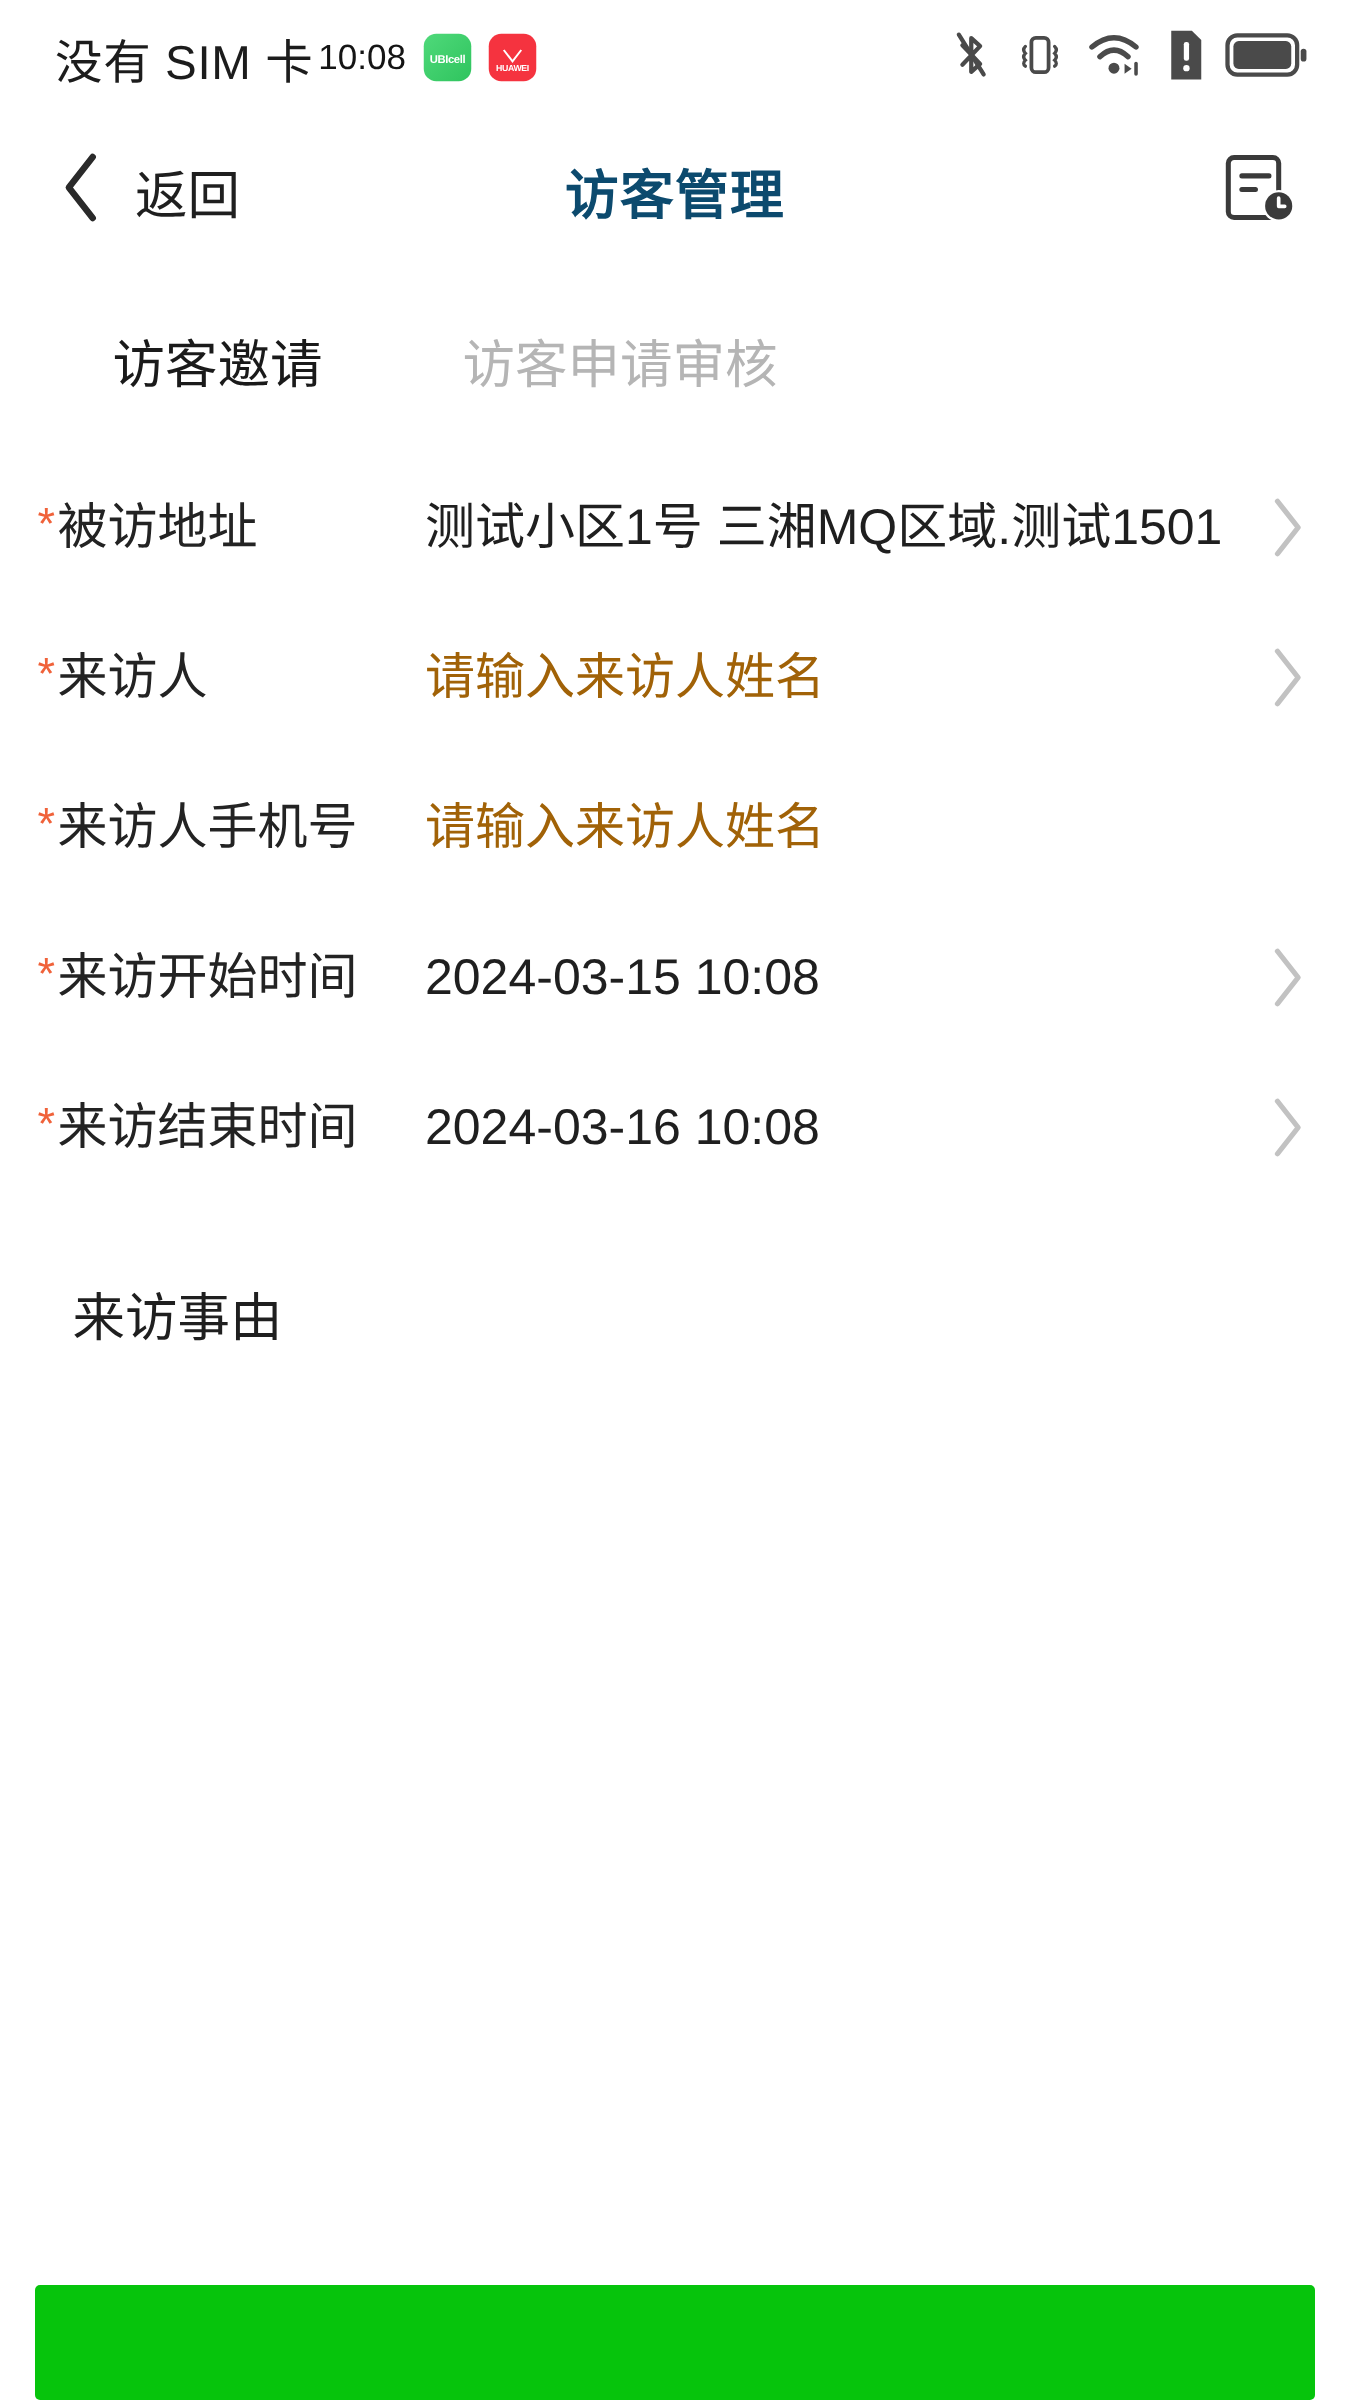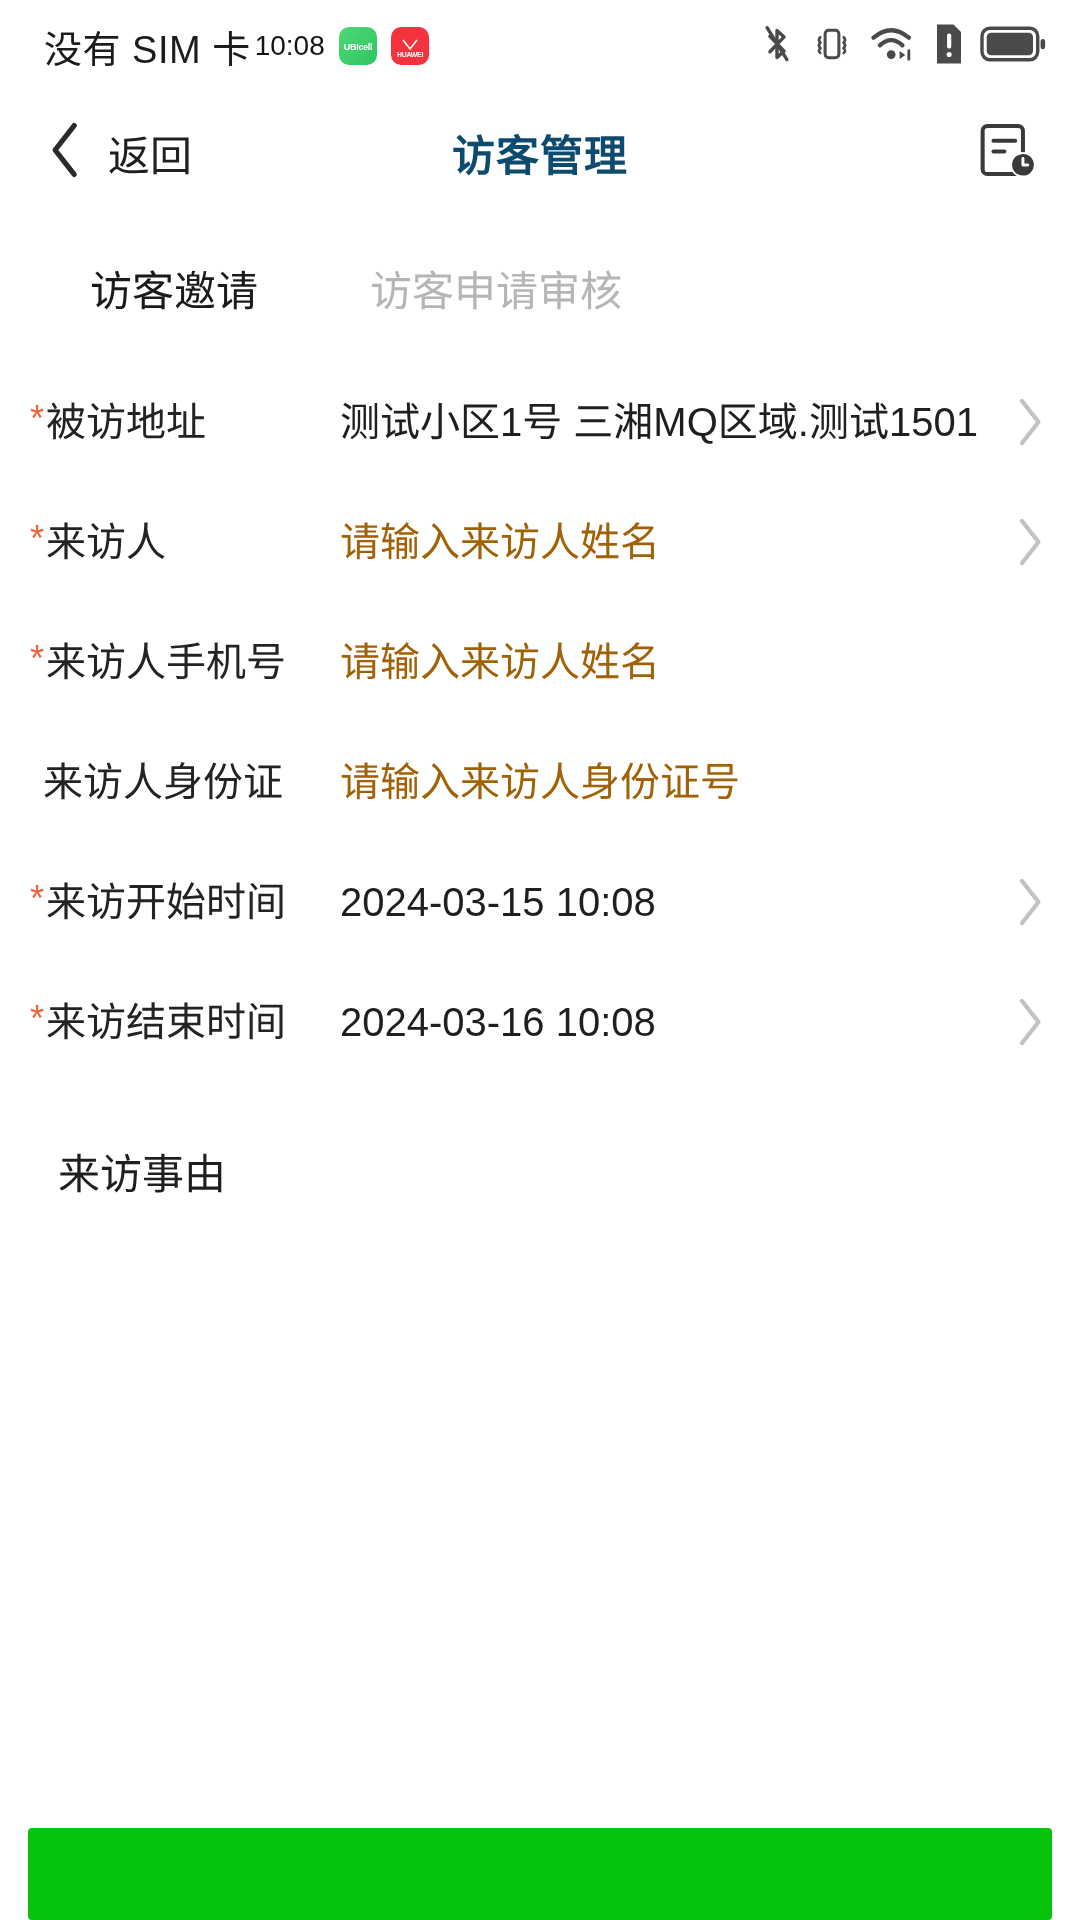--- a/index.html
+++ b/index.html
@@ -359,28 +359,20 @@
 
     <div class="form-row">
       <div class="row-label">
         <span class="req">*</span>
           <span>来访人手机号</span>
       </div>
       <div class="row-value placeholder">请输入来访人姓名</div>
       <div class="row-chevron empty"></div>
     </div>
 
-    <div class="form-row">
-      <div class="row-label">
-        <span class="req-space"></span>
-          <span>来访人身份证</span>
-      </div>
-      <div class="row-value placeholder">请输入来访人身份证号</div>
-      <div class="row-chevron empty"></div>
-    </div>
 
     <div class="form-row">
       <div class="row-label">
         <span class="req">*</span>
           <span>来访开始时间</span>
       </div>
       <div class="row-value filled">2024-03-15 10:08</div>
       <div class="row-chevron">
         <svg width="30" height="52" viewBox="0 0 20 34" aria-hidden="true">
           <path d="M4 3 L15 17 L4 31" stroke="#c2c2c2" stroke-width="2.8" fill="none" stroke-linecap="round" stroke-linejoin="round"></path>

